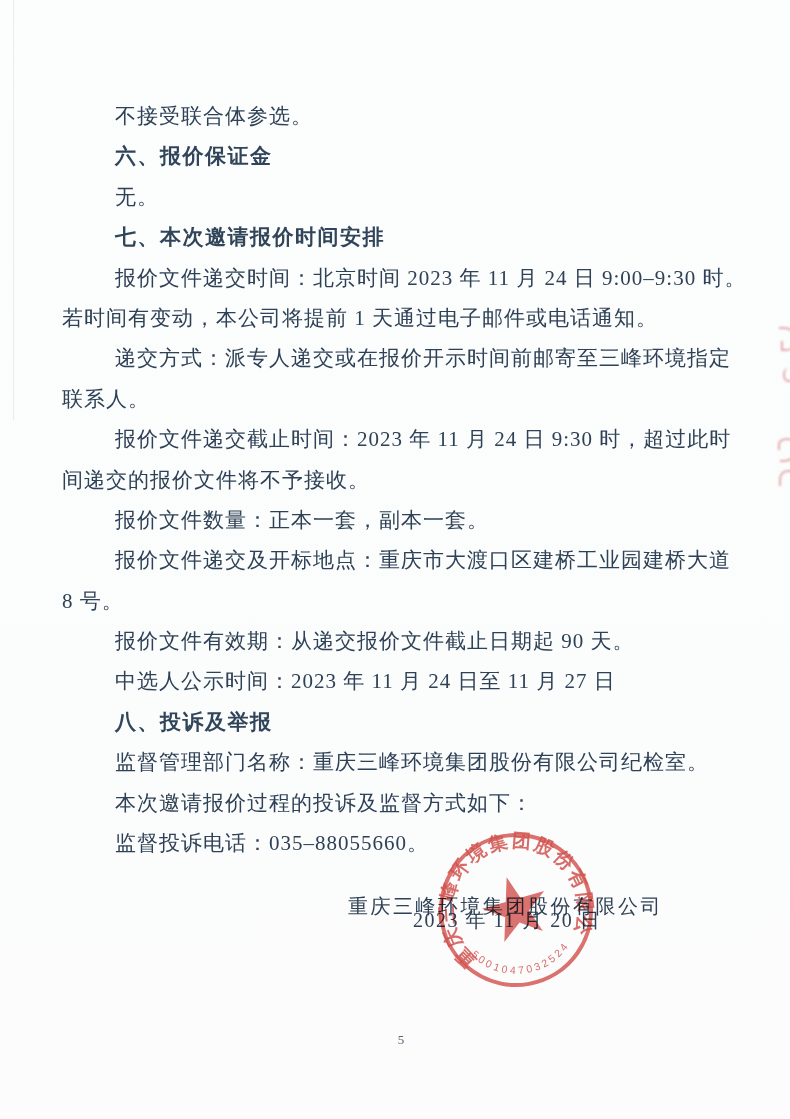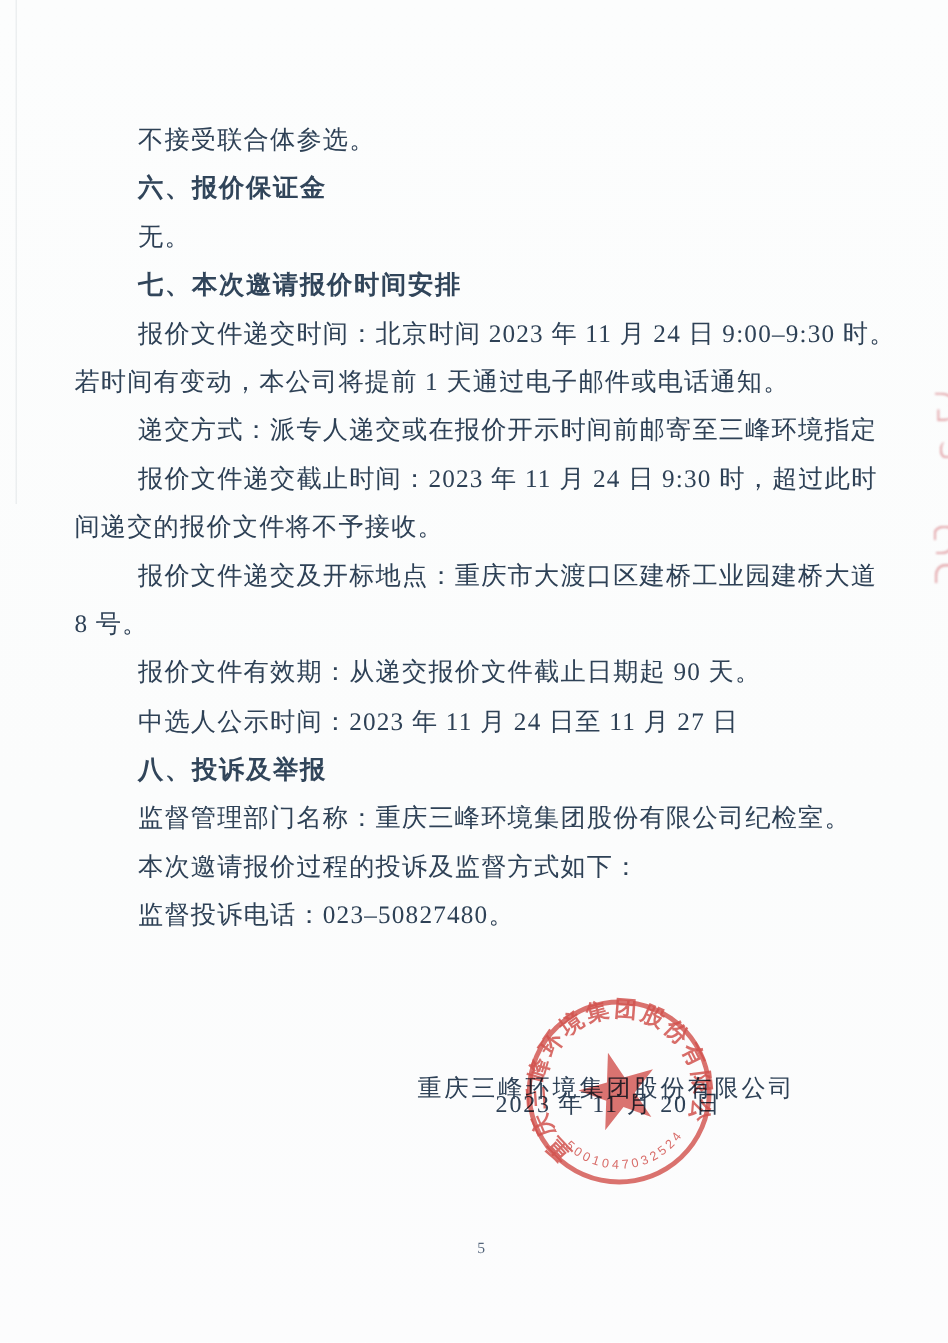--- a/index.html
+++ b/index.html
@@ -41,30 +41,32 @@
   <div class="scan-edge"></div>
 
   <div class="body-lines">
       <div class="line indent">不接受联合体参选。</div>
       <div class="line heading indent">六、报价保证金</div>
       <div class="line indent">无。</div>
       <div class="line heading indent">七、本次邀请报价时间安排</div>
       <div class="line indent">报价文件递交时间：北京时间 2023 年 11 月 24 日 9:00–9:30 时。</div>
       <div class="line">若时间有变动，本公司将提前 1 天通过电子邮件或电话通知。</div>
       <div class="line indent">递交方式：派专人递交或在报价开示时间前邮寄至三峰环境指定</div>
+      <div class="line">联系人。</div>
       <div class="line indent">报价文件递交截止时间：2023 年 11 月 24 日 9:30 时，超过此时</div>
       <div class="line">间递交的报价文件将不予接收。</div>
+      <div class="line indent">报价文件数量：正本一套，副本一套。</div>
       <div class="line indent">报价文件递交及开标地点：重庆市大渡口区建桥工业园建桥大道</div>
       <div class="line">8 号。</div>
       <div class="line indent">报价文件有效期：从递交报价文件截止日期起 90 天。</div>
       <div class="line indent">中选人公示时间：2023 年 11 月 24 日至 11 月 27 日</div>
       <div class="line heading indent">八、投诉及举报</div>
       <div class="line indent">监督管理部门名称：重庆三峰环境集团股份有限公司纪检室。</div>
       <div class="line indent">本次邀请报价过程的投诉及监督方式如下：</div>
-      <div class="line indent">监督投诉电话：023–50827480。</div>
+      <div class="line indent">监督投诉电话：035–88055660。</div>
     </div>
 
   <div class="signature-company">重庆三峰环境集团股份有限公司</div>
   <div class="signature-date">2023 年 11 月 20 日</div>
 
   <svg class="seal" viewBox="-100 -100 200 200" xmlns="http://www.w3.org/2000/svg">
     <g transform="rotate(-10)">
       <circle r="75" fill="none" stroke="rgba(212,76,72,0.85)" stroke-width="4"></circle>
       <polygon points="0,-34 -7.6,-10.5 -32.3,-10.5 -12.4,4 -20,27.5 0,13 20,27.5 12.4,4 32.3,-10.5 7.6,-10.5" transform="rotate(-6)" fill="rgba(210,70,66,0.82)"></polygon>
       <defs>

